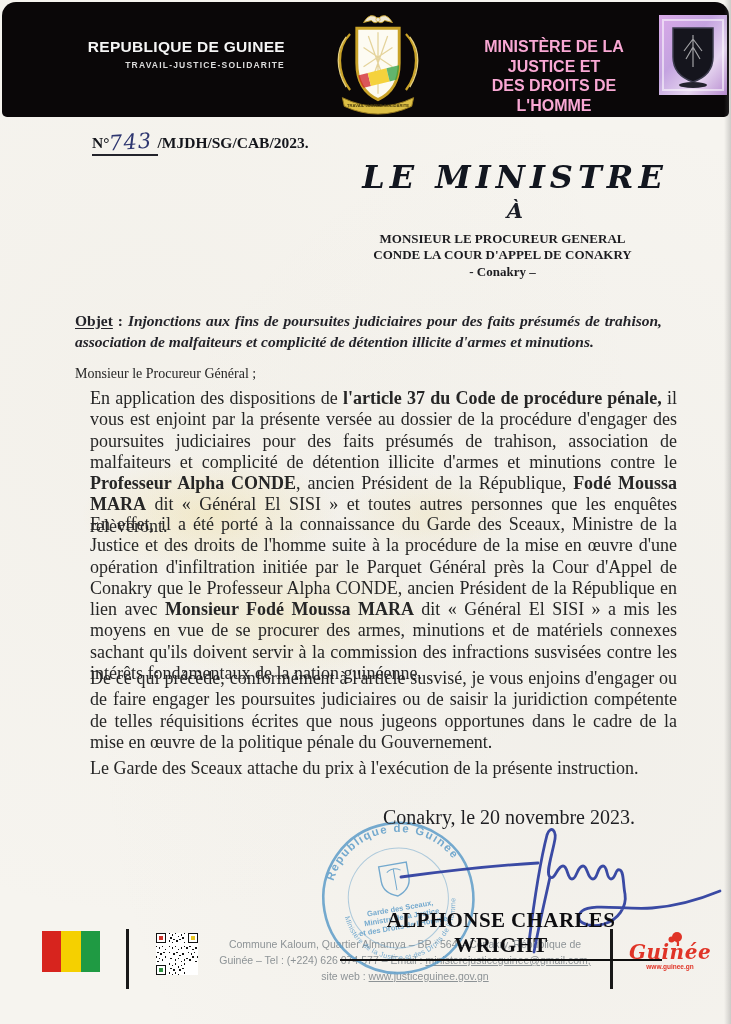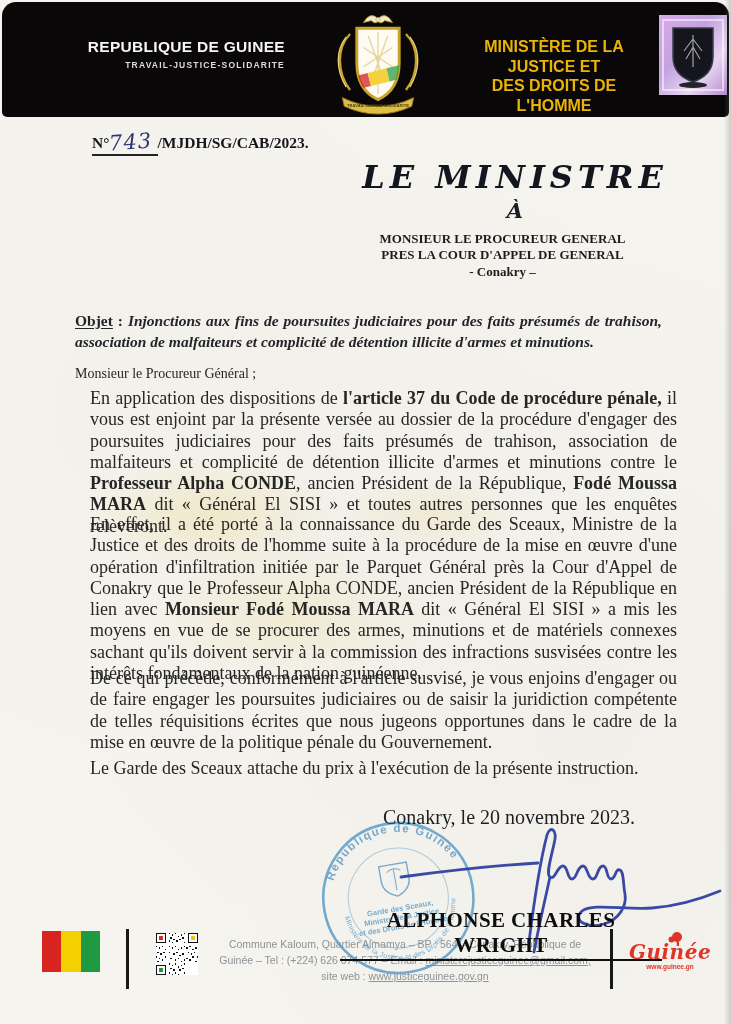--- a/index.html
+++ b/index.html
@@ -12,21 +12,21 @@
         background:linear-gradient(to left, rgba(110,110,110,0.30), transparent);pointer-events:none;}
 
   
   .band{position:absolute;left:2px;top:2px;width:727px;height:115px;background:#0a0708;
         border-radius:14px 14px 5px 5px;}
   .band-left{position:absolute;left:28px;top:36px;width:255px;text-align:right;color:#f5f5f5;
         font-family:"Liberation Sans", sans-serif;}
   .band-left .t1{font-size:15.5px;font-weight:bold;letter-spacing:.3px;}
   .band-left .t2{font-size:8.5px;font-weight:bold;letter-spacing:1.2px;margin-top:4px;color:#dcdcdc;}
   .coat{position:absolute;left:323px;top:4px;width:106px;height:112px;}
-  .band-right{position:absolute;left:452px;top:35px;width:200px;text-align:center;color:#eab308;
+  .band-right{position:absolute;left:452px;top:35px;width:200px;text-align:center;color:#f9a8d4;
         font-family:"Liberation Sans", sans-serif;font-size:16px;font-weight:bold;line-height:1.22;}
   .emblem{position:absolute;left:657px;top:13px;width:68px;height:80px;}
 
   
   .ref{position:absolute;left:92px;top:129px;font-size:15.5px;font-weight:bold;color:#14161c;}
   .ref-u{border-bottom:2px solid #23232b;padding-right:5px;display:inline-block;padding-bottom:1px;}
   .hand{display:inline-block;font-family:"DejaVu Serif", serif;font-style:italic;font-weight:normal;
         font-size:21px;color:#2e3670;transform:rotate(-4deg) translateY(1px);letter-spacing:1px;}
 
   .title{position:absolute;left:360px;top:158px;width:310px;text-align:center;
@@ -143,21 +143,21 @@
   </header>
 
   <div class="ref">
     <span class="ref-u"><span>N°</span><span class="hand">743</span></span><span>/MJDH/SG/CAB/2023.</span>
   </div>
 
   <div class="title">LE MINISTRE</div>
   <div class="particle">À</div>
   <div class="addr">
     <div>MONSIEUR LE PROCUREUR GENERAL</div>
-    <div>PRES LA COUR D'APPEL DE GENERAL</div>
+    <div>CONDE LA COUR D'APPEL DE CONAKRY</div>
     <div class="city">- Conakry –</div>
   </div>
 
   <p class="subject"><span class="lbl">Objet</span><span class="sep"> : </span><span class="txt">Injonctions aux fins de poursuites judiciaires pour des faits présumés de trahison, association de malfaiteurs et complicité de détention illicite d'armes et minutions.</span></p>
 
   <div class="wm wm1"></div>
   <div class="wm wm2"></div>
   <div class="wm wm3"></div>
 
   <p class="salut">Monsieur le Procureur Général ;</p>

